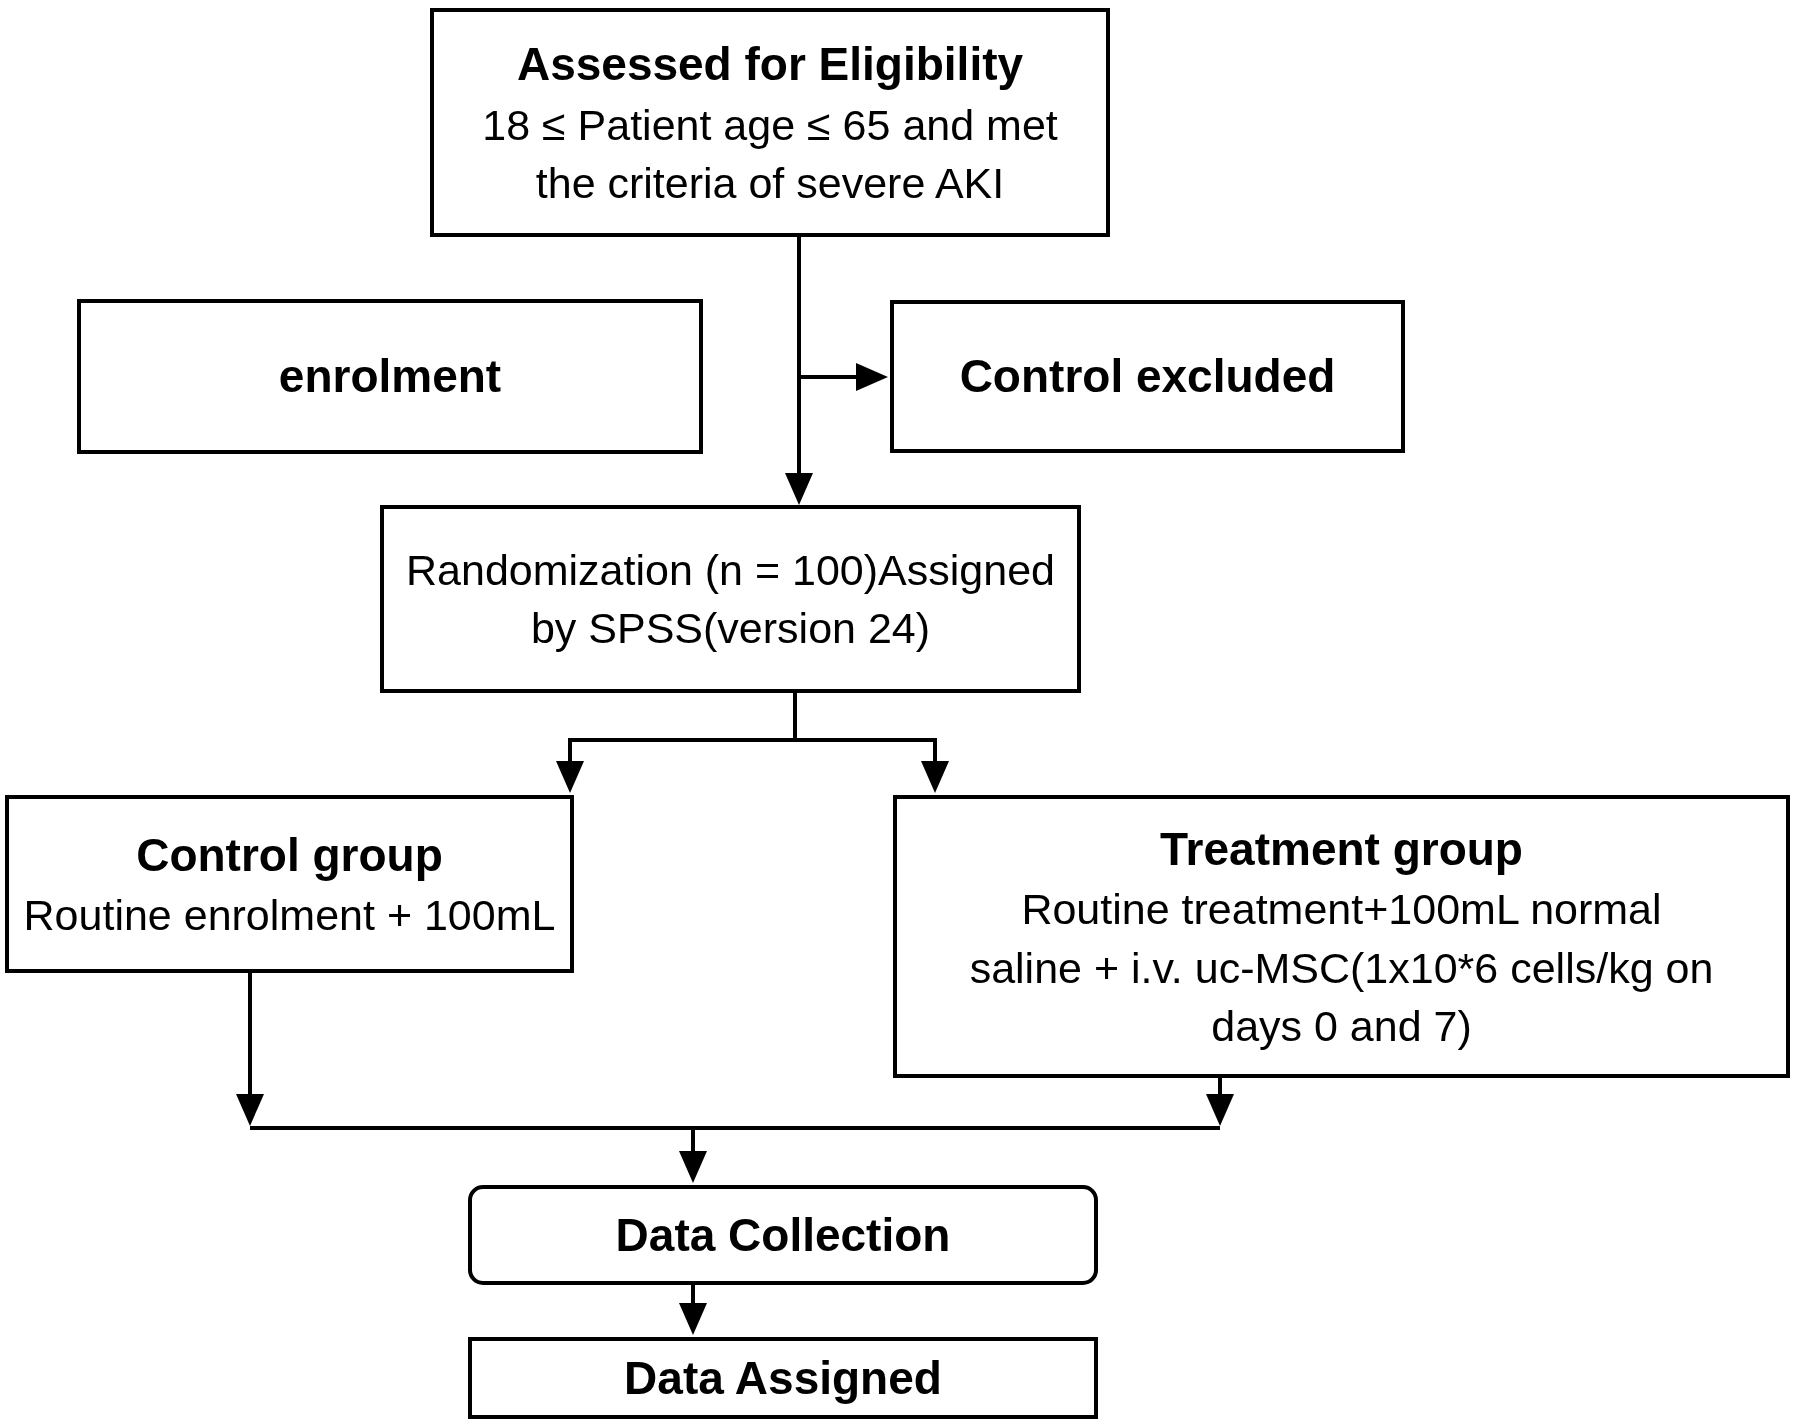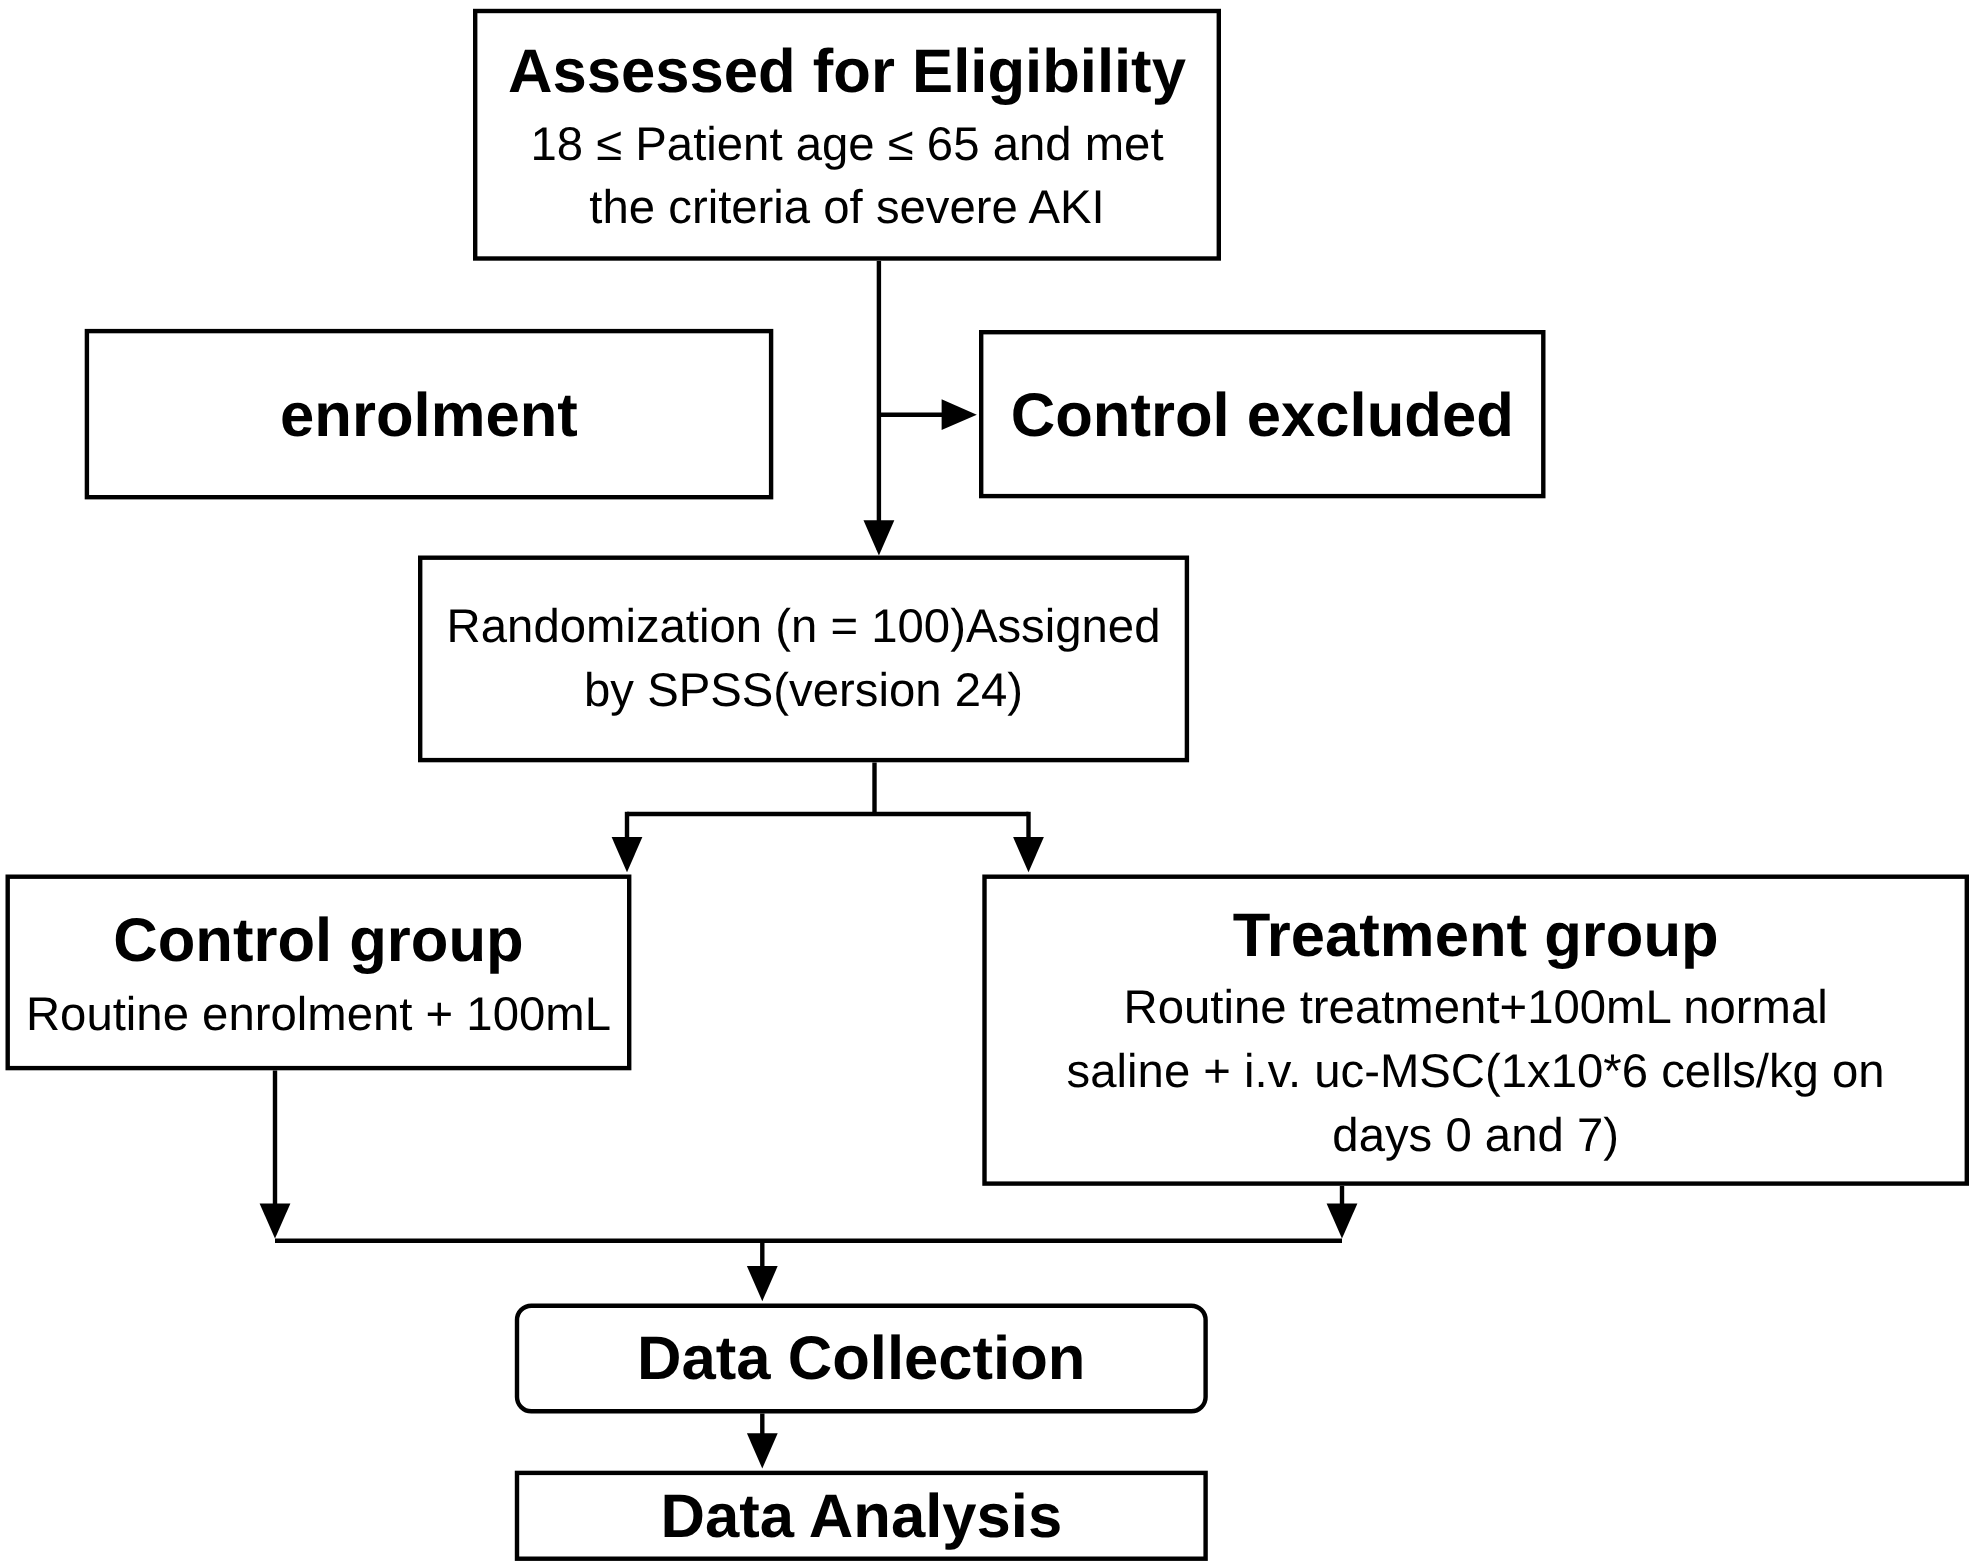--- a/index.html
+++ b/index.html
@@ -38,21 +38,21 @@
     border: 4px solid #000000;
     display: flex;
     flex-direction: column;
     align-items: center;
     justify-content: center;
     text-align: center;
     line-height: 1.35;
     font-size: 43px;
   }
   .ln { white-space: nowrap; }
-  .bold { font-weight: 700; font-size: 56px; }
+  .bold { font-weight: 700; font-size: 46px; }
 
   
   #node-eligibility     { left: 430px;  top: 8px;    width: 680px; height: 229px; }
   #node-consent         { left: 77px;   top: 299px;  width: 626px; height: 155px; }
   #node-excluded        { left: 890px;  top: 300px;  width: 515px; height: 153px; }
   #node-randomization   { left: 380px;  top: 505px;  width: 701px; height: 188px; }
   #node-control         { left: 5px;    top: 795px;  width: 569px; height: 178px; }
   #node-treatment       { left: 893px;  top: 795px;  width: 897px; height: 283px; }
   #node-data-collection { left: 468px;  top: 1185px; width: 630px; height: 100px; border-radius: 15px; }
   #node-data-analysis   { left: 468px;  top: 1337px; width: 630px; height: 82px;  }
@@ -137,16 +137,16 @@
     <div class="ln">Routine treatment+100mL normal</div>
     <div class="ln">saline + i.v. uc-MSC(1x10*6 cells/kg on</div>
     <div class="ln">days 0 and 7)</div>
   </div>
 
   <div class="node" id="node-data-collection">
     <div class="ln bold">Data Collection</div>
   </div>
 
   <div class="node" id="node-data-analysis">
-    <div class="ln bold">Data Analysis</div>
+    <div class="ln bold">Data Assigned</div>
   </div>
 
 </div>
 
 </body></html>

